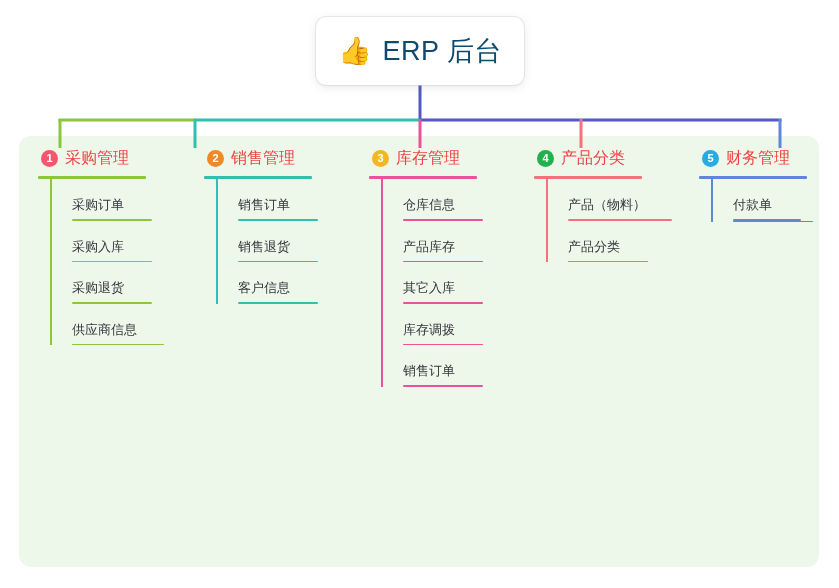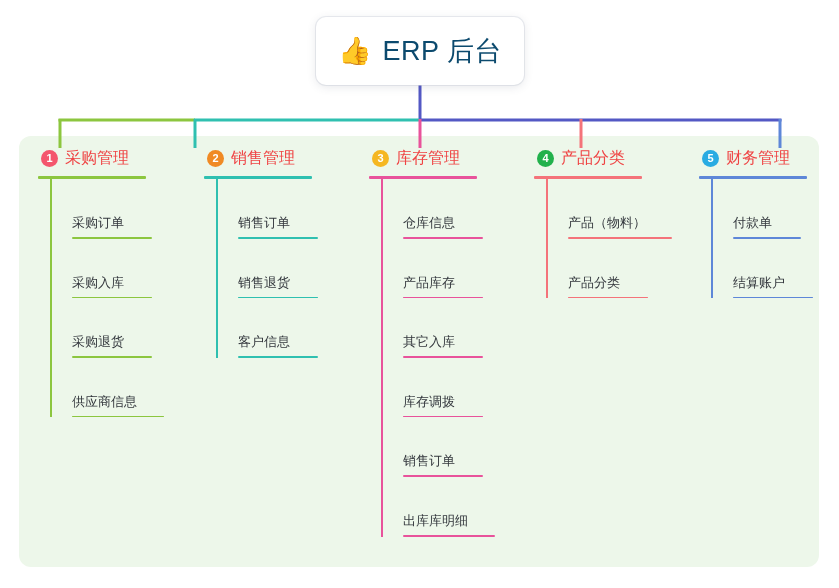--- a/index.html
+++ b/index.html
@@ -48,21 +48,21 @@
     flex:0 0 auto;
   }
   .col-title{font-size:16px;color:#ef4444;white-space:nowrap;}
   .head-rule{height:3px;margin-top:6px;border-radius:1px;}
 
   .items{position:relative;margin-top:0;padding-left:12px;}
   .spine{position:absolute;left:12px;top:0;bottom:0;width:2px;}
   .item{position:relative;padding-left:22px;}
   .item-label{
     font-size:13px;color:#33373d;white-space:nowrap;
-    display:block;padding:35px 0 5px 0;
+    display:block;padding:17px 0 5px 0;
   }
   .item-rule{height:1.6px;border-radius:1px;}
 
   
   .c1{left:38px;}   .c1 .col-head{}
   .c2{left:204px;}
   .c3{left:369px;}
   .c4{left:534px;}
   .c5{left:699px;}
 </style>
@@ -161,24 +161,20 @@
           <div class="item-rule" style="background: rgb(232, 83, 155); width: 80px;"></div>
         </div>
         <div class="item">
           <span class="item-label">库存调拨</span>
           <div class="item-rule" style="background: rgb(232, 83, 155); width: 80px;"></div>
         </div>
         <div class="item">
           <span class="item-label">销售订单</span>
           <div class="item-rule" style="background: rgb(232, 83, 155); width: 80px;"></div>
         </div>
-        <div class="item">
-          <span class="item-label">出库库明细</span>
-          <div class="item-rule" style="background: rgb(232, 83, 155); width: 92px;"></div>
-        </div>
       </div>
     </div>
 
     <div class="col c4">
       <div class="col-head">
         <span class="badge" style="background: rgb(34, 177, 76);">4</span>
         <span class="col-title">产品分类</span>
       </div>
       <div class="head-rule" style="background: rgb(244, 115, 122); width: 108px;"></div>
       <div class="items">
@@ -200,21 +196,20 @@
         <span class="col-title">财务管理</span>
       </div>
       <div class="head-rule" style="background: rgb(94, 135, 216); width: 108px;"></div>
       <div class="items">
         <div class="spine" style="background: rgb(94, 135, 216);"></div>
         <div class="item">
           <span class="item-label">付款单</span>
           <div class="item-rule" style="background: rgb(94, 135, 216); width: 68px;"></div>
         </div>
         <div class="item">
-          <span class="item-label">结算账户</span>
           <div class="item-rule" style="background: rgb(94, 135, 216); width: 80px;"></div>
         </div>
       </div>
     </div>
 
   </div>
 
   <div class="title-card">
     <div class="title-inner">
       <span class="thumb-icon">👍</span>

